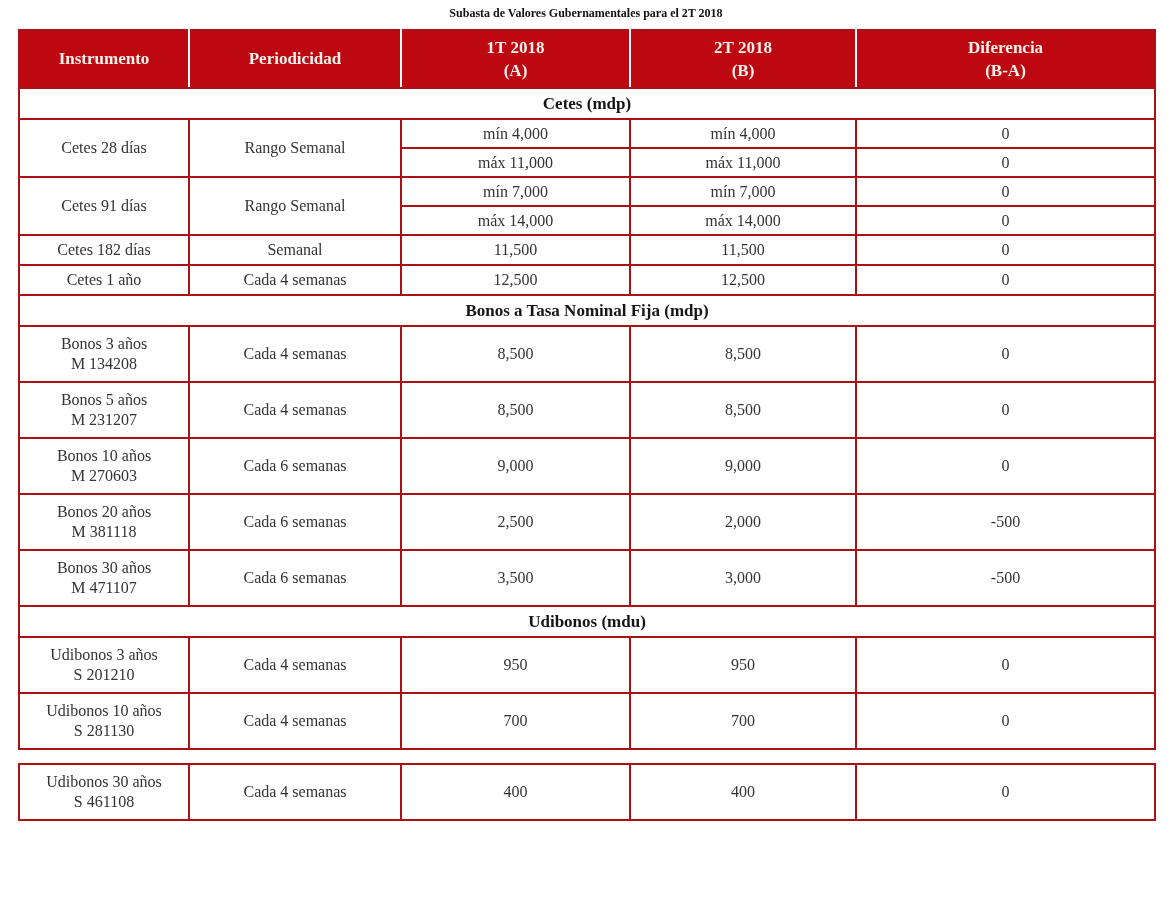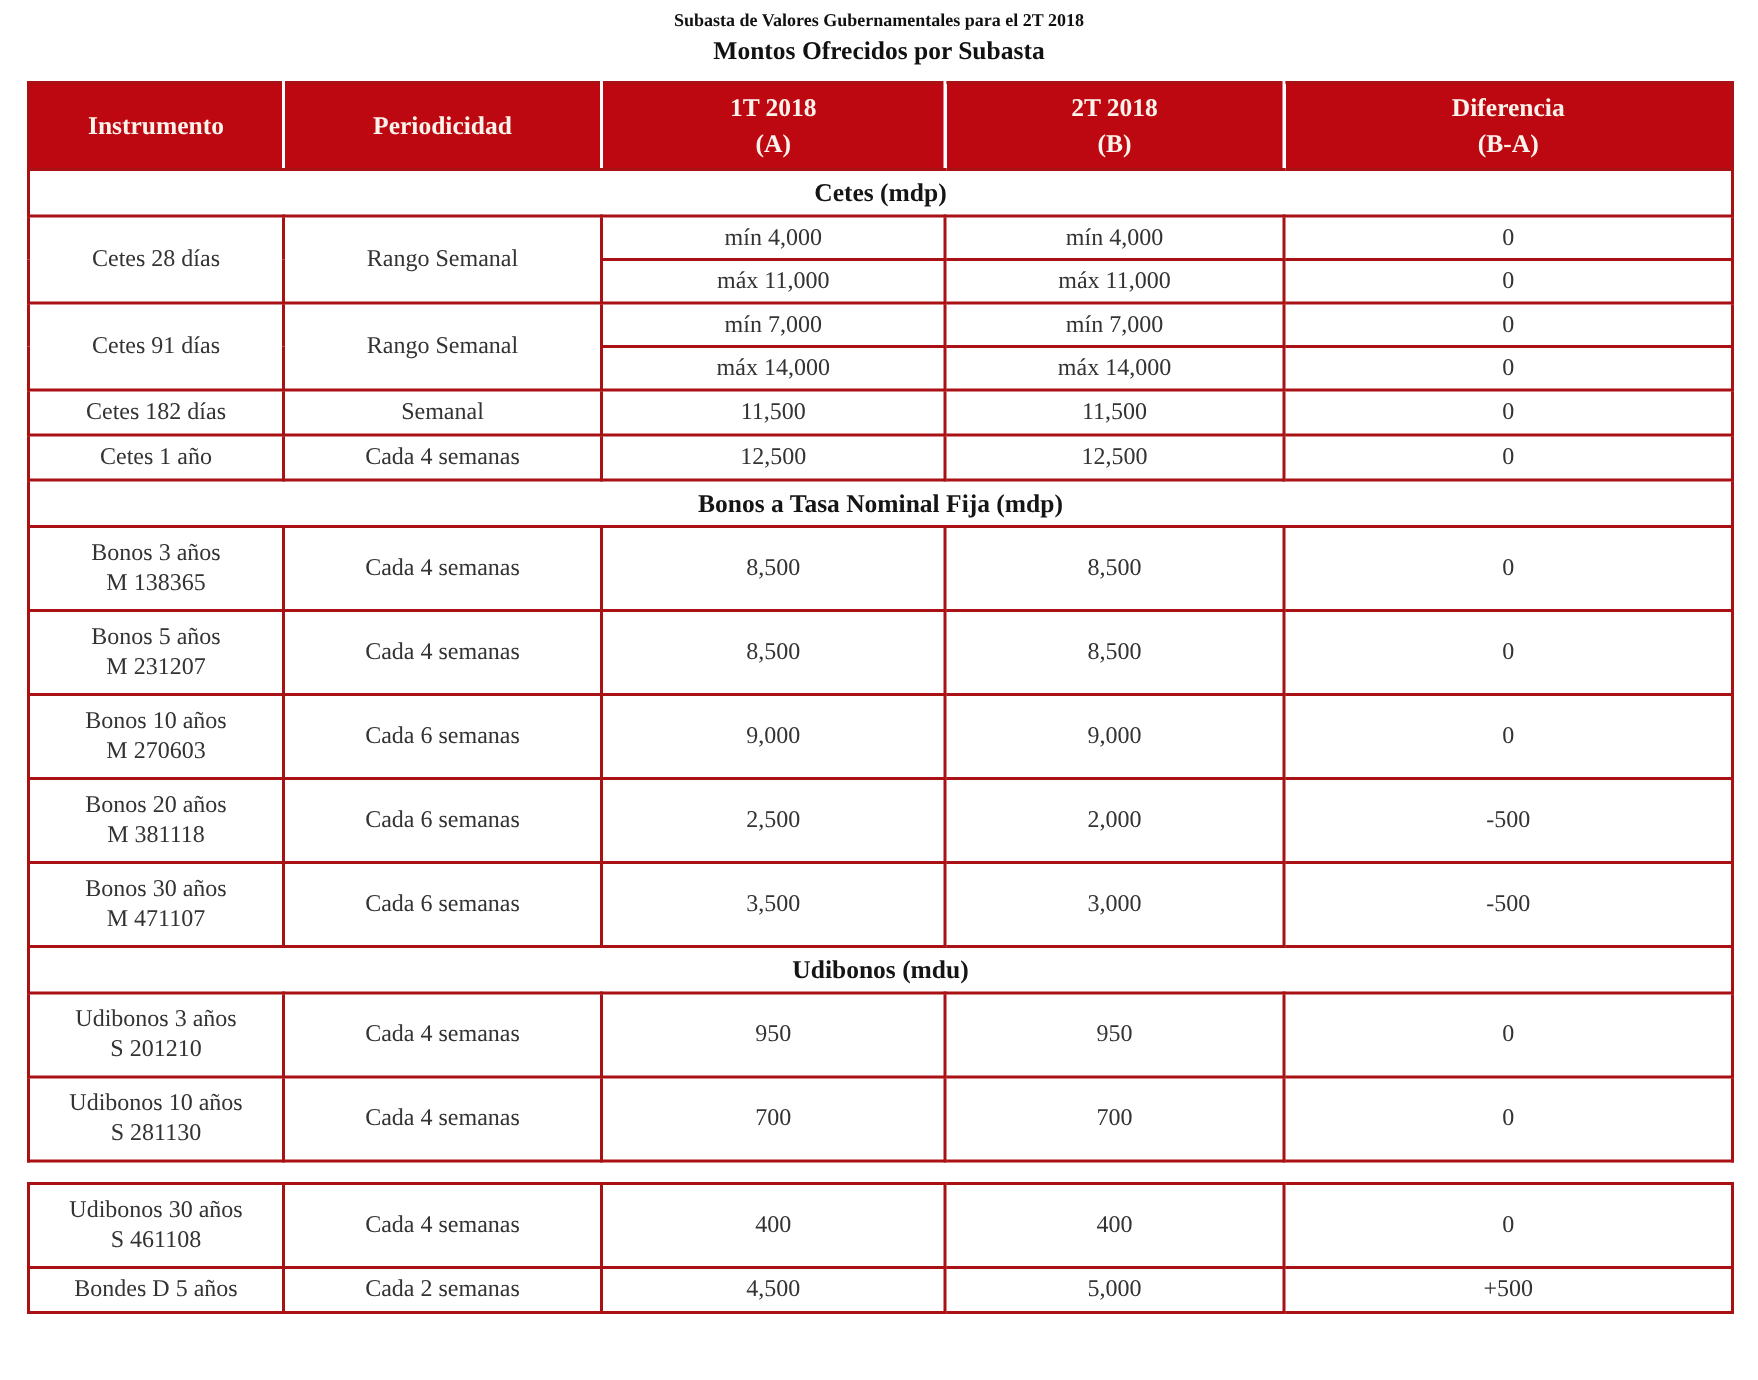--- a/index.html
+++ b/index.html
@@ -58,21 +58,20 @@
   .inst-line { display: block; }
 
   .tables-gap { height: 13px; }
 </style>
 </head>
 <body>
 
 <div class="page">
   <div class="title-block">
     <div class="title-line l1">Subasta de Valores Gubernamentales para el 2T 2018</div>
-    <div class="title-line l2">Montos Ofrecidos por Subasta</div>
   </div>
 
   <div class="table-wrap">
     <table>
       <colgroup>
         <col style="width:170px">
           <col style="width:212px">
           <col style="width:229px">
           <col style="width:226px">
           <col style="width:299px">
@@ -150,21 +149,21 @@
             <td>12,500</td>
             <td>12,500</td>
             <td>0</td>
           </tr>
           <tr class="section">
             <td colspan="5">Bonos a Tasa Nominal Fija (mdp)</td>
           </tr>
           <tr class="double">
             <td>
               <span class="inst-line">Bonos 3 años</span>
-              <span class="inst-line">M 138365</span>
+              <span class="inst-line">M 134208</span>
             </td>
             <td>Cada 4 semanas</td>
             <td>8,500</td>
             <td>8,500</td>
             <td>0</td>
           </tr>
           <tr class="double">
             <td>
               <span class="inst-line">Bonos 5 años</span>
               <span class="inst-line">M 231207</span>
@@ -244,25 +243,16 @@
           <tr class="double">
             <td>
               <span class="inst-line">Udibonos 30 años</span>
               <span class="inst-line">S 461108</span>
             </td>
             <td>Cada 4 semanas</td>
             <td>400</td>
             <td>400</td>
             <td>0</td>
           </tr>
-          <tr class="single">
-            <td>
-              <span class="inst-line">Bondes D 5 años</span>
-            </td>
-            <td>Cada 2 semanas</td>
-            <td>4,500</td>
-            <td>5,000</td>
-            <td>+500</td>
-          </tr>
         </tbody>
     </table>
   </div>
 </div>
 
 </body></html>

